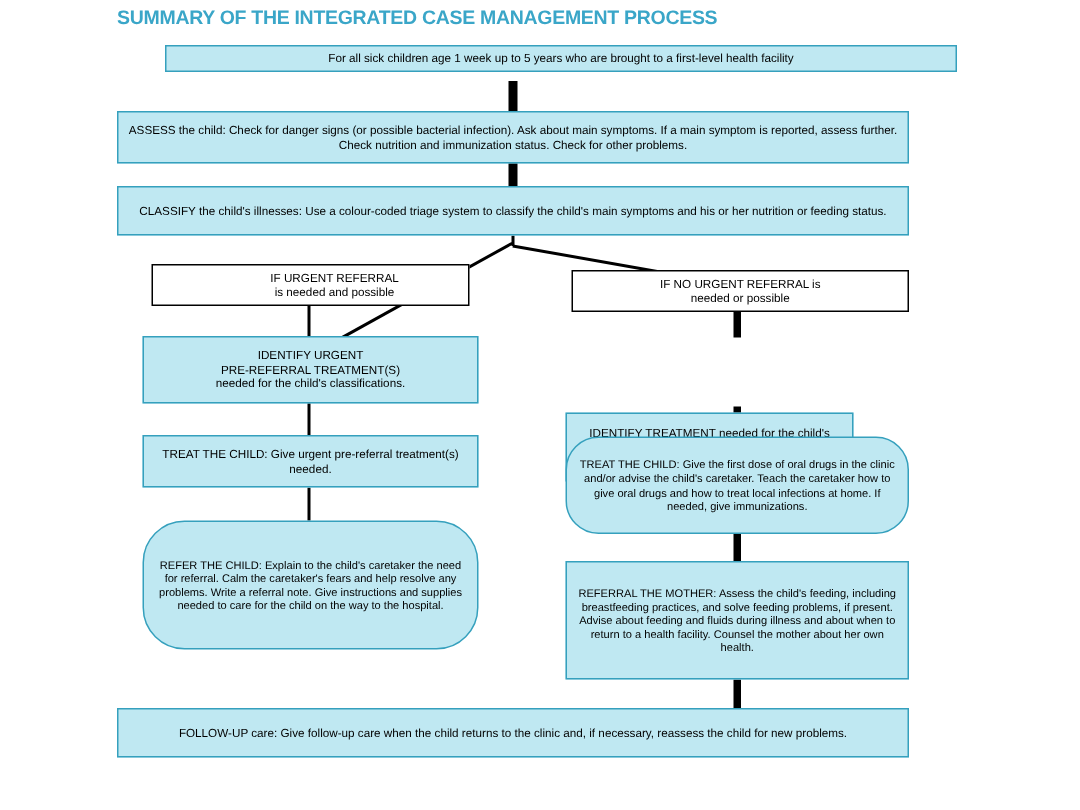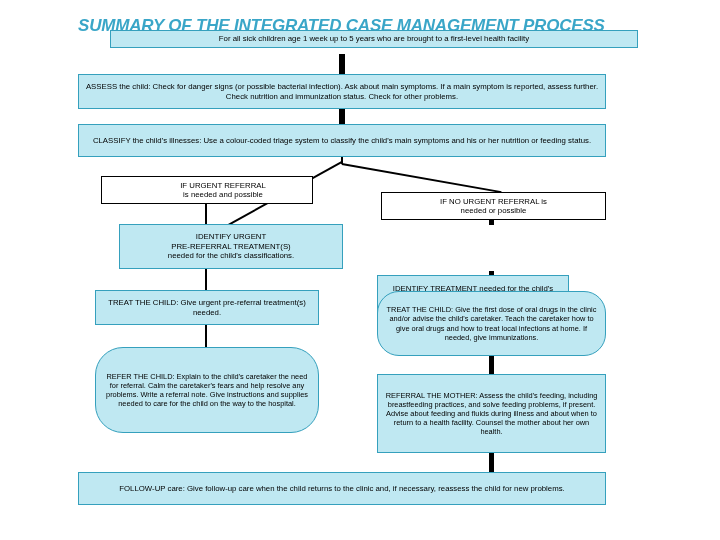--- a/index.html
+++ b/index.html
@@ -18,24 +18,23 @@
     position: relative;
     width: 720px;
     height: 540px;
     background: #ffffff;
   }
 
   
   #chart-title {
     position: absolute;
     left: 78px;
-    top: 16px;
-    font-size: 17px;
+    top: 4px;
+    font-size: 13px;
     font-weight: bold;
-    font-style: italic;
     letter-spacing: -0.2px;
     color: #3aa6c8;
     white-space: nowrap;
   }
 
   
   .box {
     position: absolute;
     box-sizing: border-box;
     display: flex;
@@ -117,25 +116,25 @@
   </div>
 
   <div class="box box-cyan" style="left:78px; top:124px; width:528px; height:33px;">
     <p class="t-md"><b>CLASSIFY</b><span> the child's illnesses: Use a colour-coded triage system to classify the child's main symptoms and his or her nutrition or feeding status.</span></p>
   </div>
 
   <div class="box box-white" style="left:101px; top:176px; width:212px; height:28px;padding-left:32px;">
     <p class="t-md"><b>IF URGENT REFERRAL</b><br><span>is needed and possible</span></p>
   </div>
 
-  <div class="box box-white" style="left:381px; top:192px; width:225px; height:28px;">
+  <div class="box box-white" style="left:381px; top:180px; width:225px; height:28px;">
     <p class="t-md"><b>IF NO URGENT REFERRAL is</b><br><span>needed or possible</span></p>
   </div>
 
-  <div class="box box-cyan" style="left:95px; top:224px; width:224px; height:45px;margin-left:24px;">
+  <div class="box box-cyan" style="left:95px; top:224px; width:224px; height:45px;">
     <p class="t-md"><b>IDENTIFY URGENT</b><br><b>PRE-REFERRAL TREATMENT(S)</b><br><span>needed for the child's classifications.</span></p>
   </div>
 
   <div class="box box-cyan" style="left:95px; top:290px; width:224px; height:35px;">
     <p class="t-md"><b>TREAT THE CHILD</b><span>: Give urgent pre-referral treatment(s) needed.</span></p>
   </div>
 
   <div class="box box-cyan" style="left:95px; top:347px; width:224px; height:86px;border-radius:28px;">
     <p class="t-sm"><b>REFER THE CHILD</b><span>: Explain to the child's caretaker the need for referral. Calm the caretaker's fears and help resolve any problems. Write a referral note. Give instructions and supplies needed to care for the child on the way to the hospital.</span></p>
   </div>

